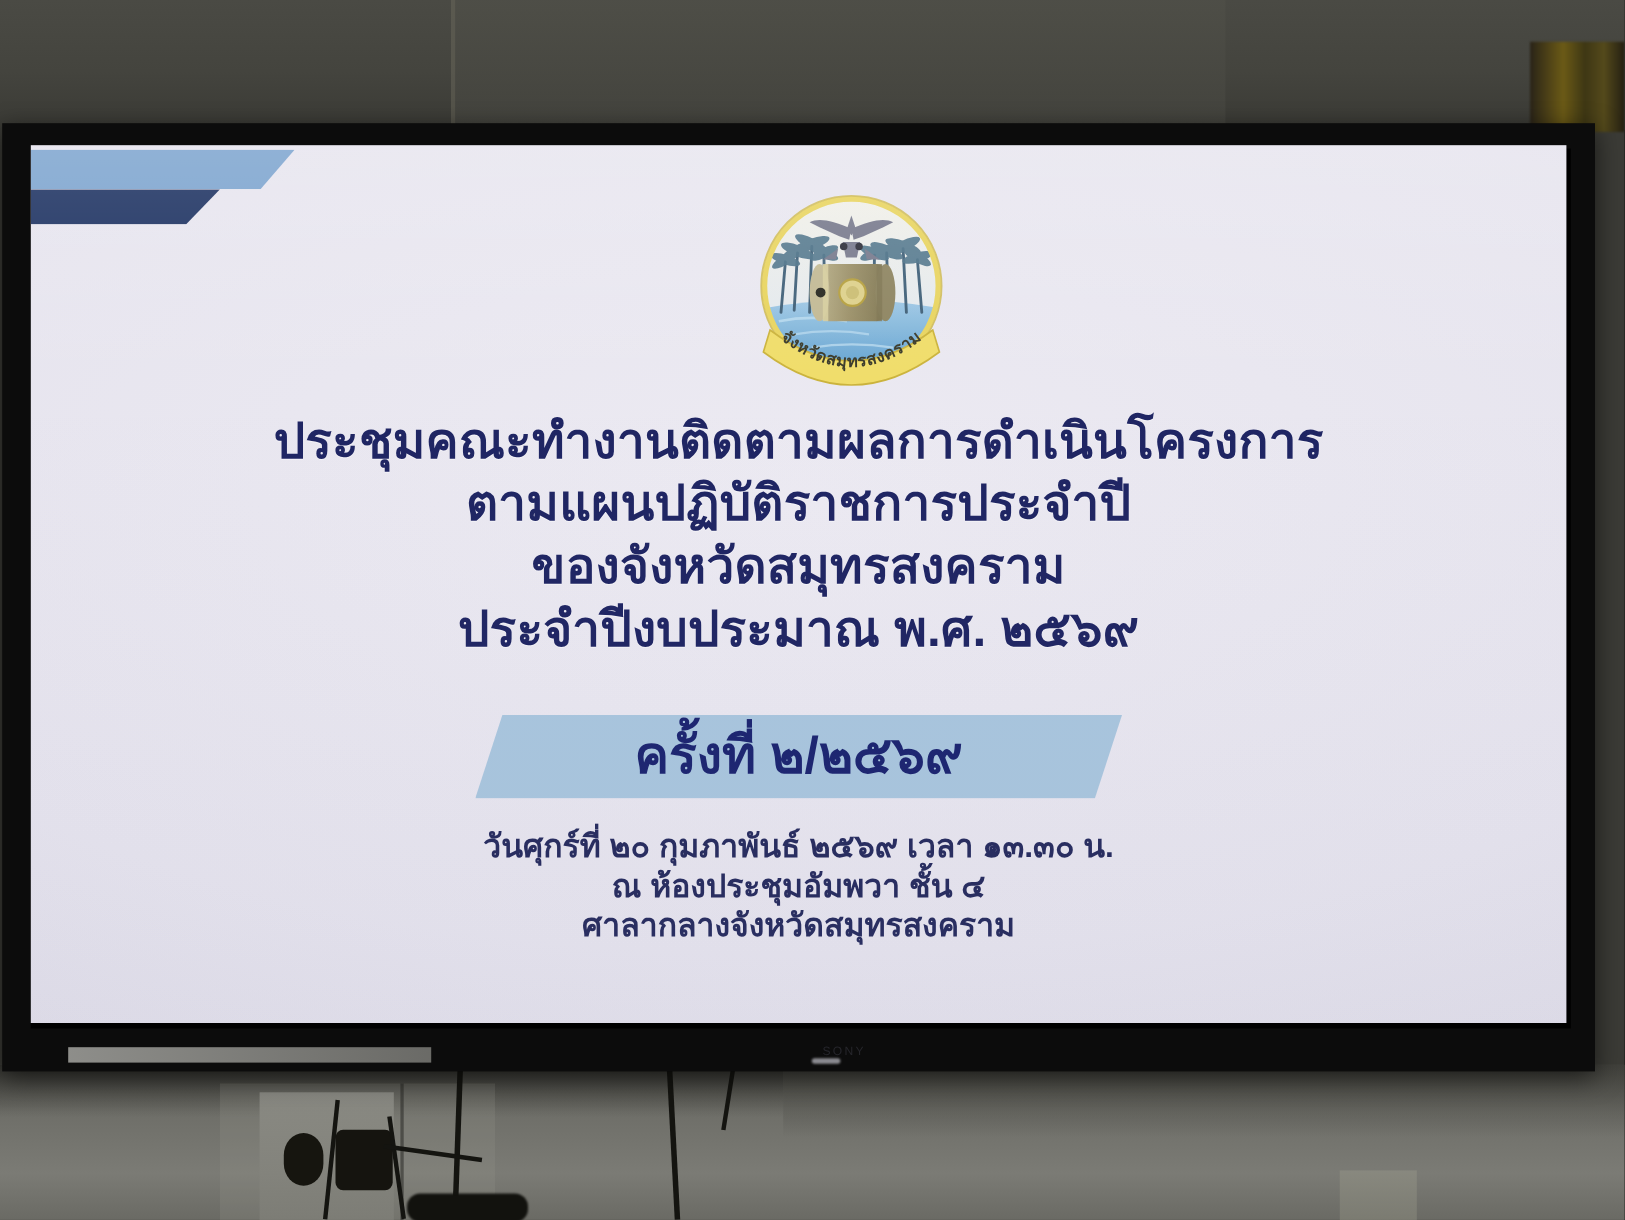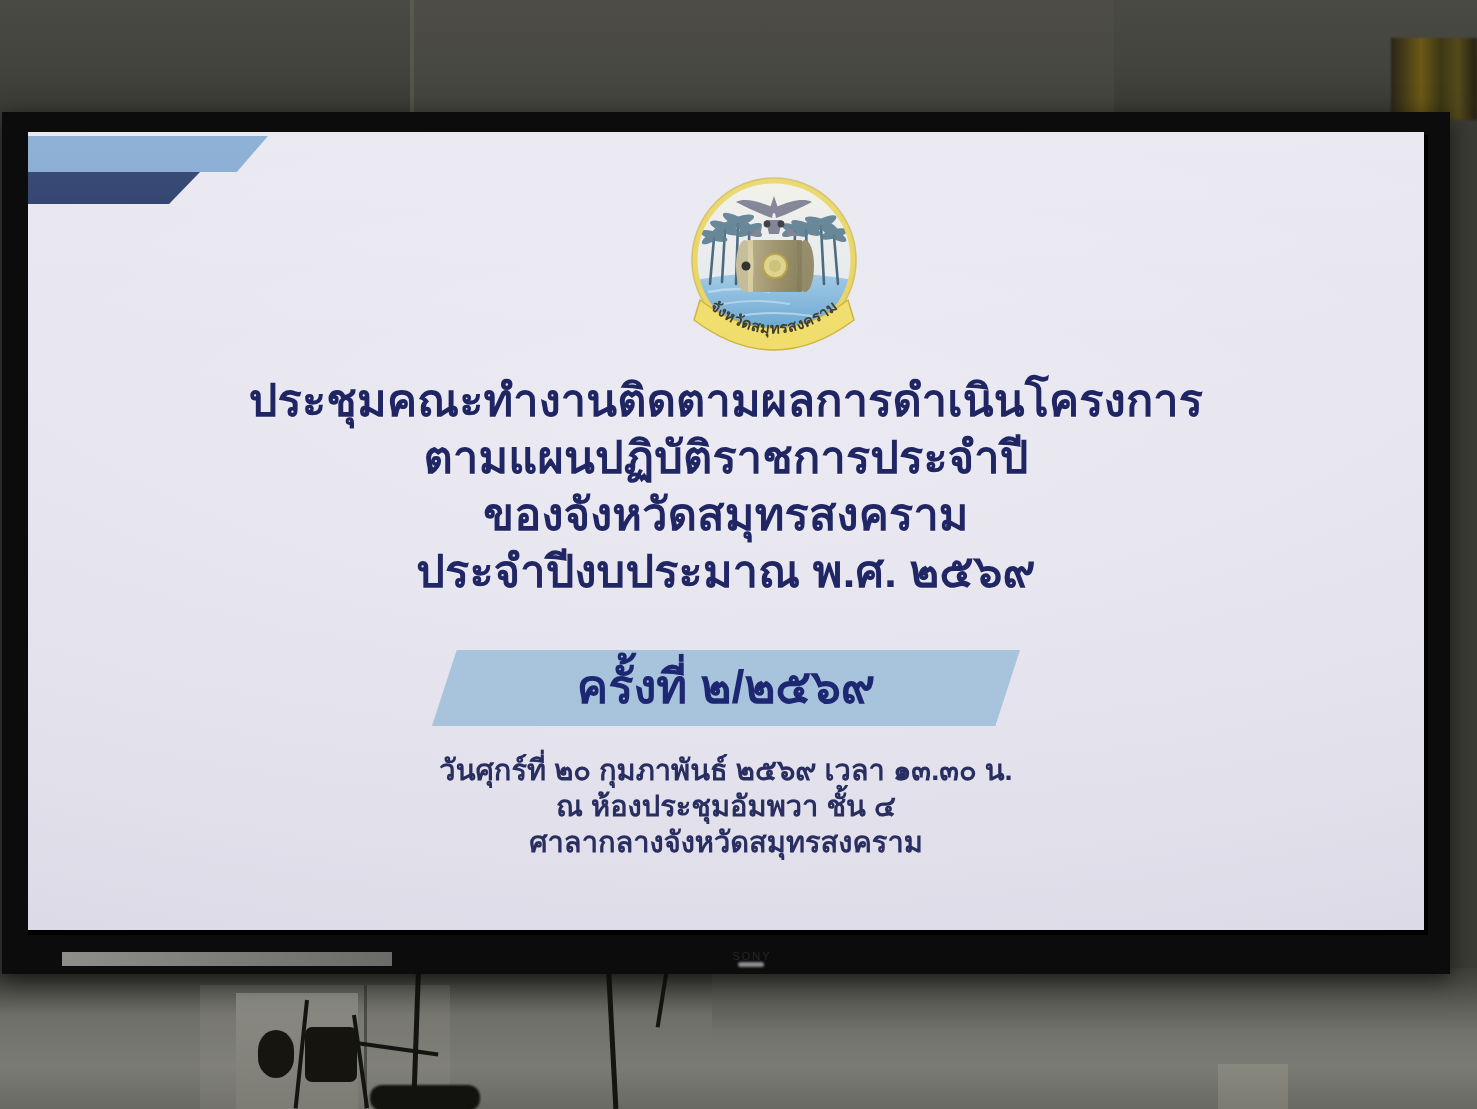--- a/index.html
+++ b/index.html
@@ -81,21 +81,21 @@
     position:absolute;left:2px;top:112px;width:1448px;height:862px;
     background:#0c0c0c;
     box-shadow:0 6px 22px rgba(0,0,0,.6);
   }
   .tv-inner{
     position:absolute;left:26px;top:23px;width:1400px;height:800px;
     background:#000;
   }
   .tv-logo{
     position:absolute;left:717px;top:950px;width:70px;height:16px;
-    color:#3a3a44;font-size:11px;letter-spacing:2px;text-align:center;
+    color:#3a3a44;font-size:11px;letter-spacing:2px;text-align:right;
     font-family:"Liberation Sans",sans-serif;font-weight:400;opacity:.55;
   }
   .tv-led{
     position:absolute;left:738px;top:962px;width:26px;height:5px;
     background:#cfcfd8;border-radius:3px;opacity:.65;filter:blur(1px);
   }
   .tv-sticker{
     position:absolute;left:62px;top:952px;width:330px;height:14px;
     background:linear-gradient(90deg,#b9b9b4,#8a8a85);opacity:.75;
   }

